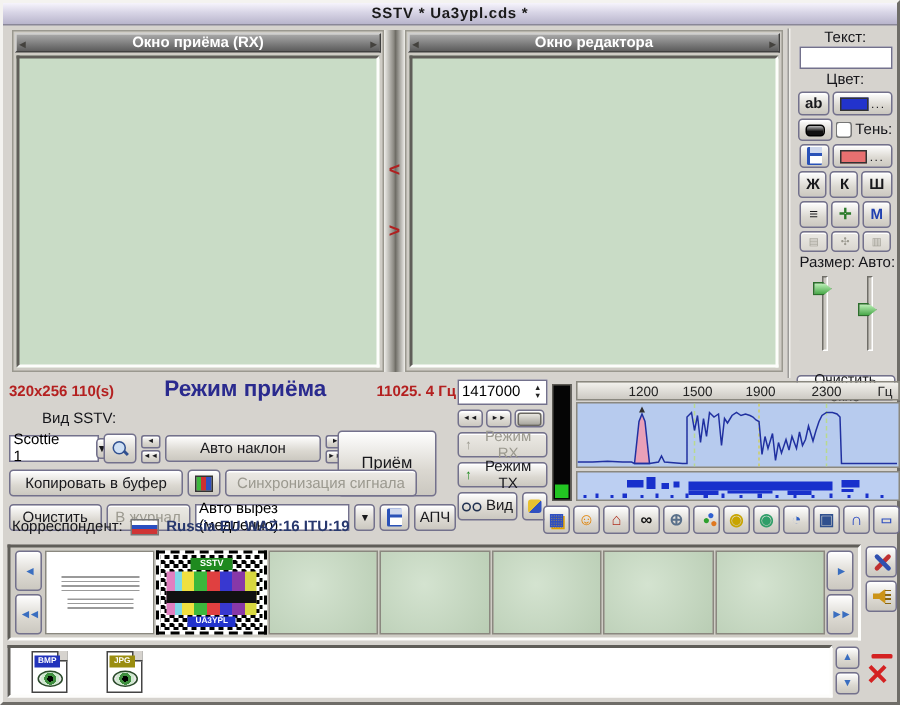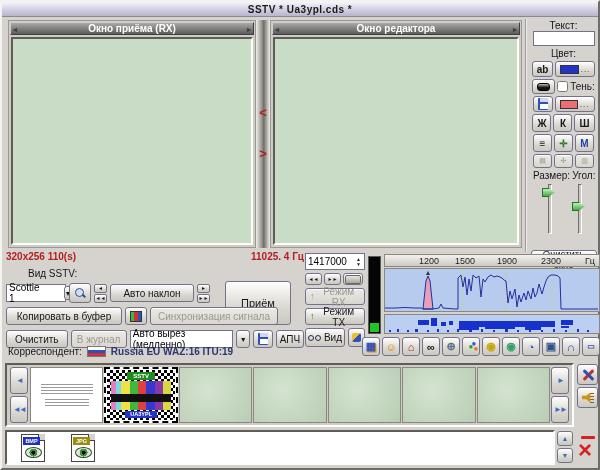--- a/index.html
+++ b/index.html
@@ -223,57 +223,58 @@
       <button class="btn tinybtn" style="height:18px;color:#2a7a2a;">✛</button>
       <button class="btn tinybtn" style="height:18px;color:#2040b0;">M</button>
     </div>
     <div class="row">
       <button class="btn dis" style="height:14px;width:19px;font-size:7px;">▤</button>
       <button class="btn dis" style="height:14px;width:19px;font-size:7px;">✣</button>
       <button class="btn dis" style="height:14px;width:19px;font-size:7px;">▥</button>
     </div>
     <div class="row" style="justify-content:space-between;padding:0 2px;">
       <span class="lbl">Размер:</span>
-      <span class="lbl">Угол:</span>
+      <span class="lbl">Авто:</span>
     </div>
     <div class="sliders">
       <div class="slider">
         <span class="track"></span>
         <span class="thumb" style="top:6px;"></span>
       </div>
       <div class="slider">
         <span class="track"></span>
         <span class="thumb" style="top:20px;"></span>
       </div>
     </div>
     <button class="btn" style="width:66px;height:17px;margin-top:14px;font-size:9.5px;">Очистить окно</button>
   </div>
 
   <div class="mid">
     <div class="hrow">
       <span class="red">320x256 110(s)</span>
+      <span class="mode-title">Режим приёма</span>
       <span class="red">11025. 4 Гц</span>
     </div>
     <div style="margin:1px 0 0 22px;">
       <span class="lbl">Вид SSTV:</span>
     </div>
     <div style="position:relative;height:46px;">
       <div class="ctl-row" style="position:absolute;left:0;top:0;">
         <div class="combo-box" style="width:60px;gap:24px;">
           <span>Scottie 1</span>
           <button class="btn combo-arrow-btn" style="height:14px;">▼</button>
         </div>
         <button class="btn" style="width:22px;height:20px;">
           <span class="magnifier"></span>
         </button>
         <span class="stack">
           <button class="btn microbtn">◄</button>
           <button class="btn microbtn">◄◄</button>
         </span>
-        <button class="btn" style="width:84px;height:18px;">Авто наклон</button>
+        <button class="btn" style="width:104px;height:18px;">Авто наклон</button>
         <span class="stack">
           <button class="btn microbtn">►</button>
           <button class="btn microbtn">►►</button>
         </span>
       </div>
       <button class="btn bigbtn" style="position:absolute;right:13px;top:0;">Приём</button>
       <div class="ctl-row" style="position:absolute;left:0;top:24px;">
         <button class="btn" style="width:116px;height:18px;">Копировать в буфер</button>
         <button class="btn" style="width:22px;height:18px;">
           <span class="imgicon"></span>

